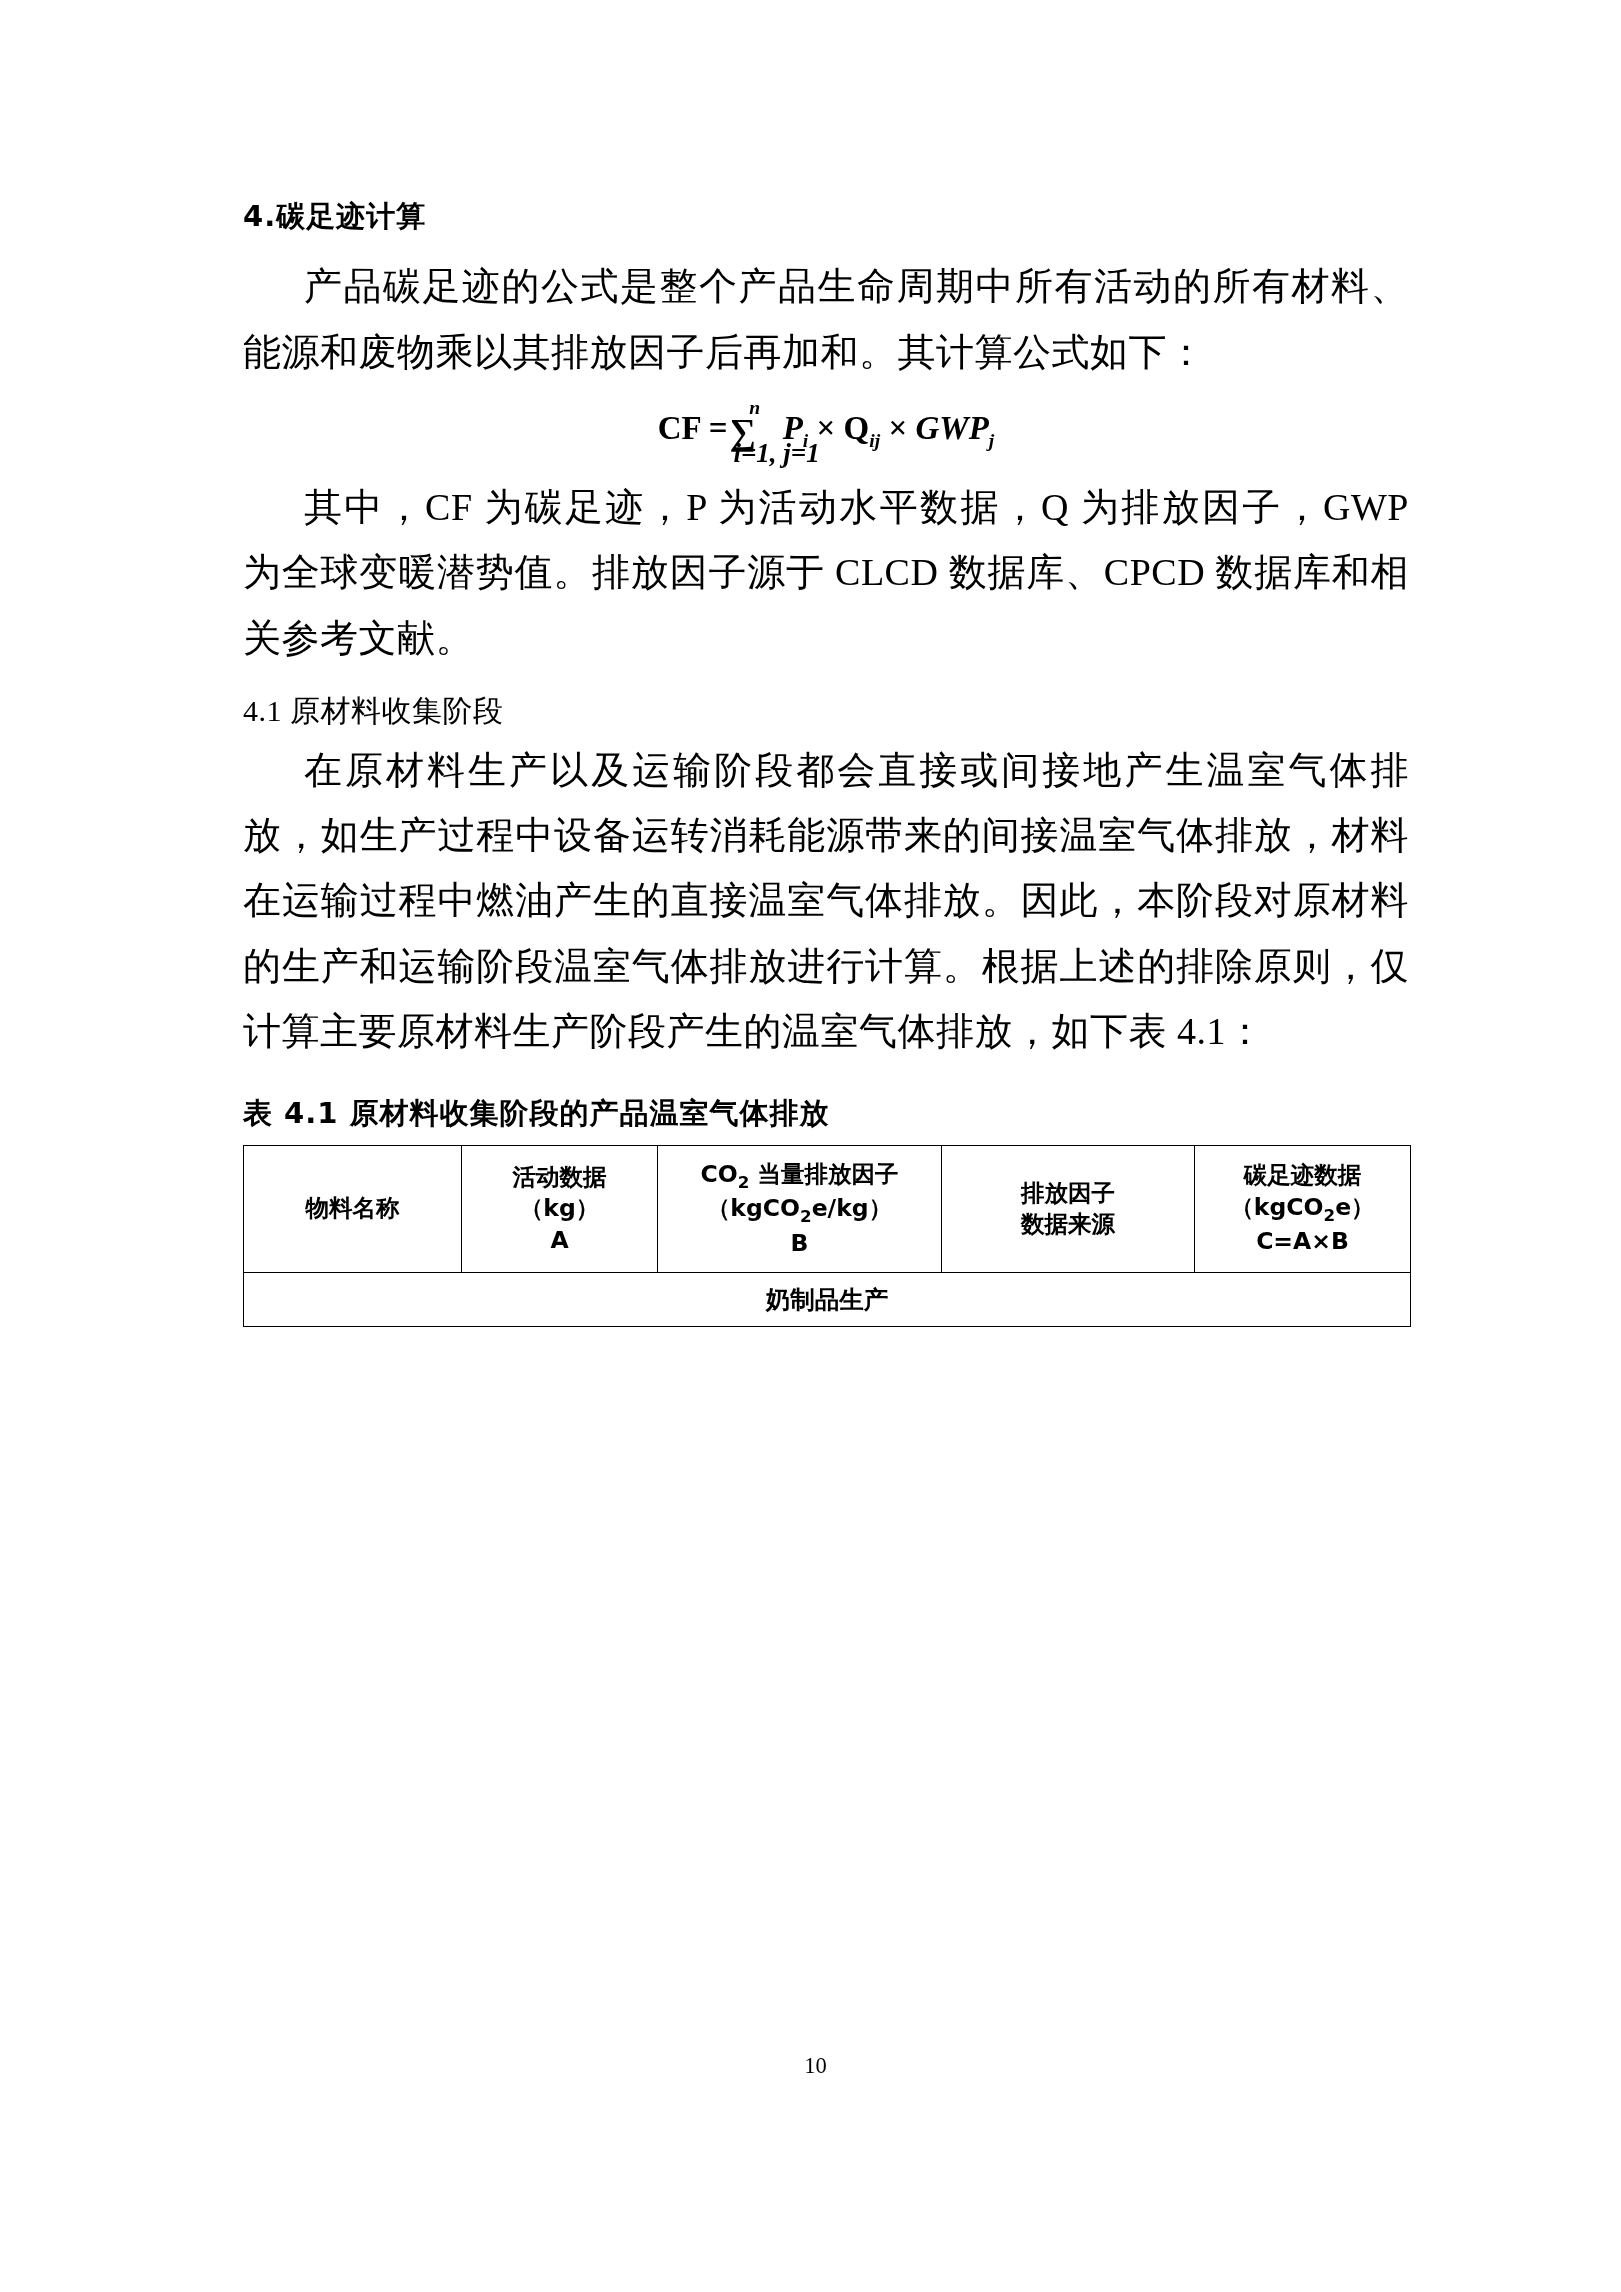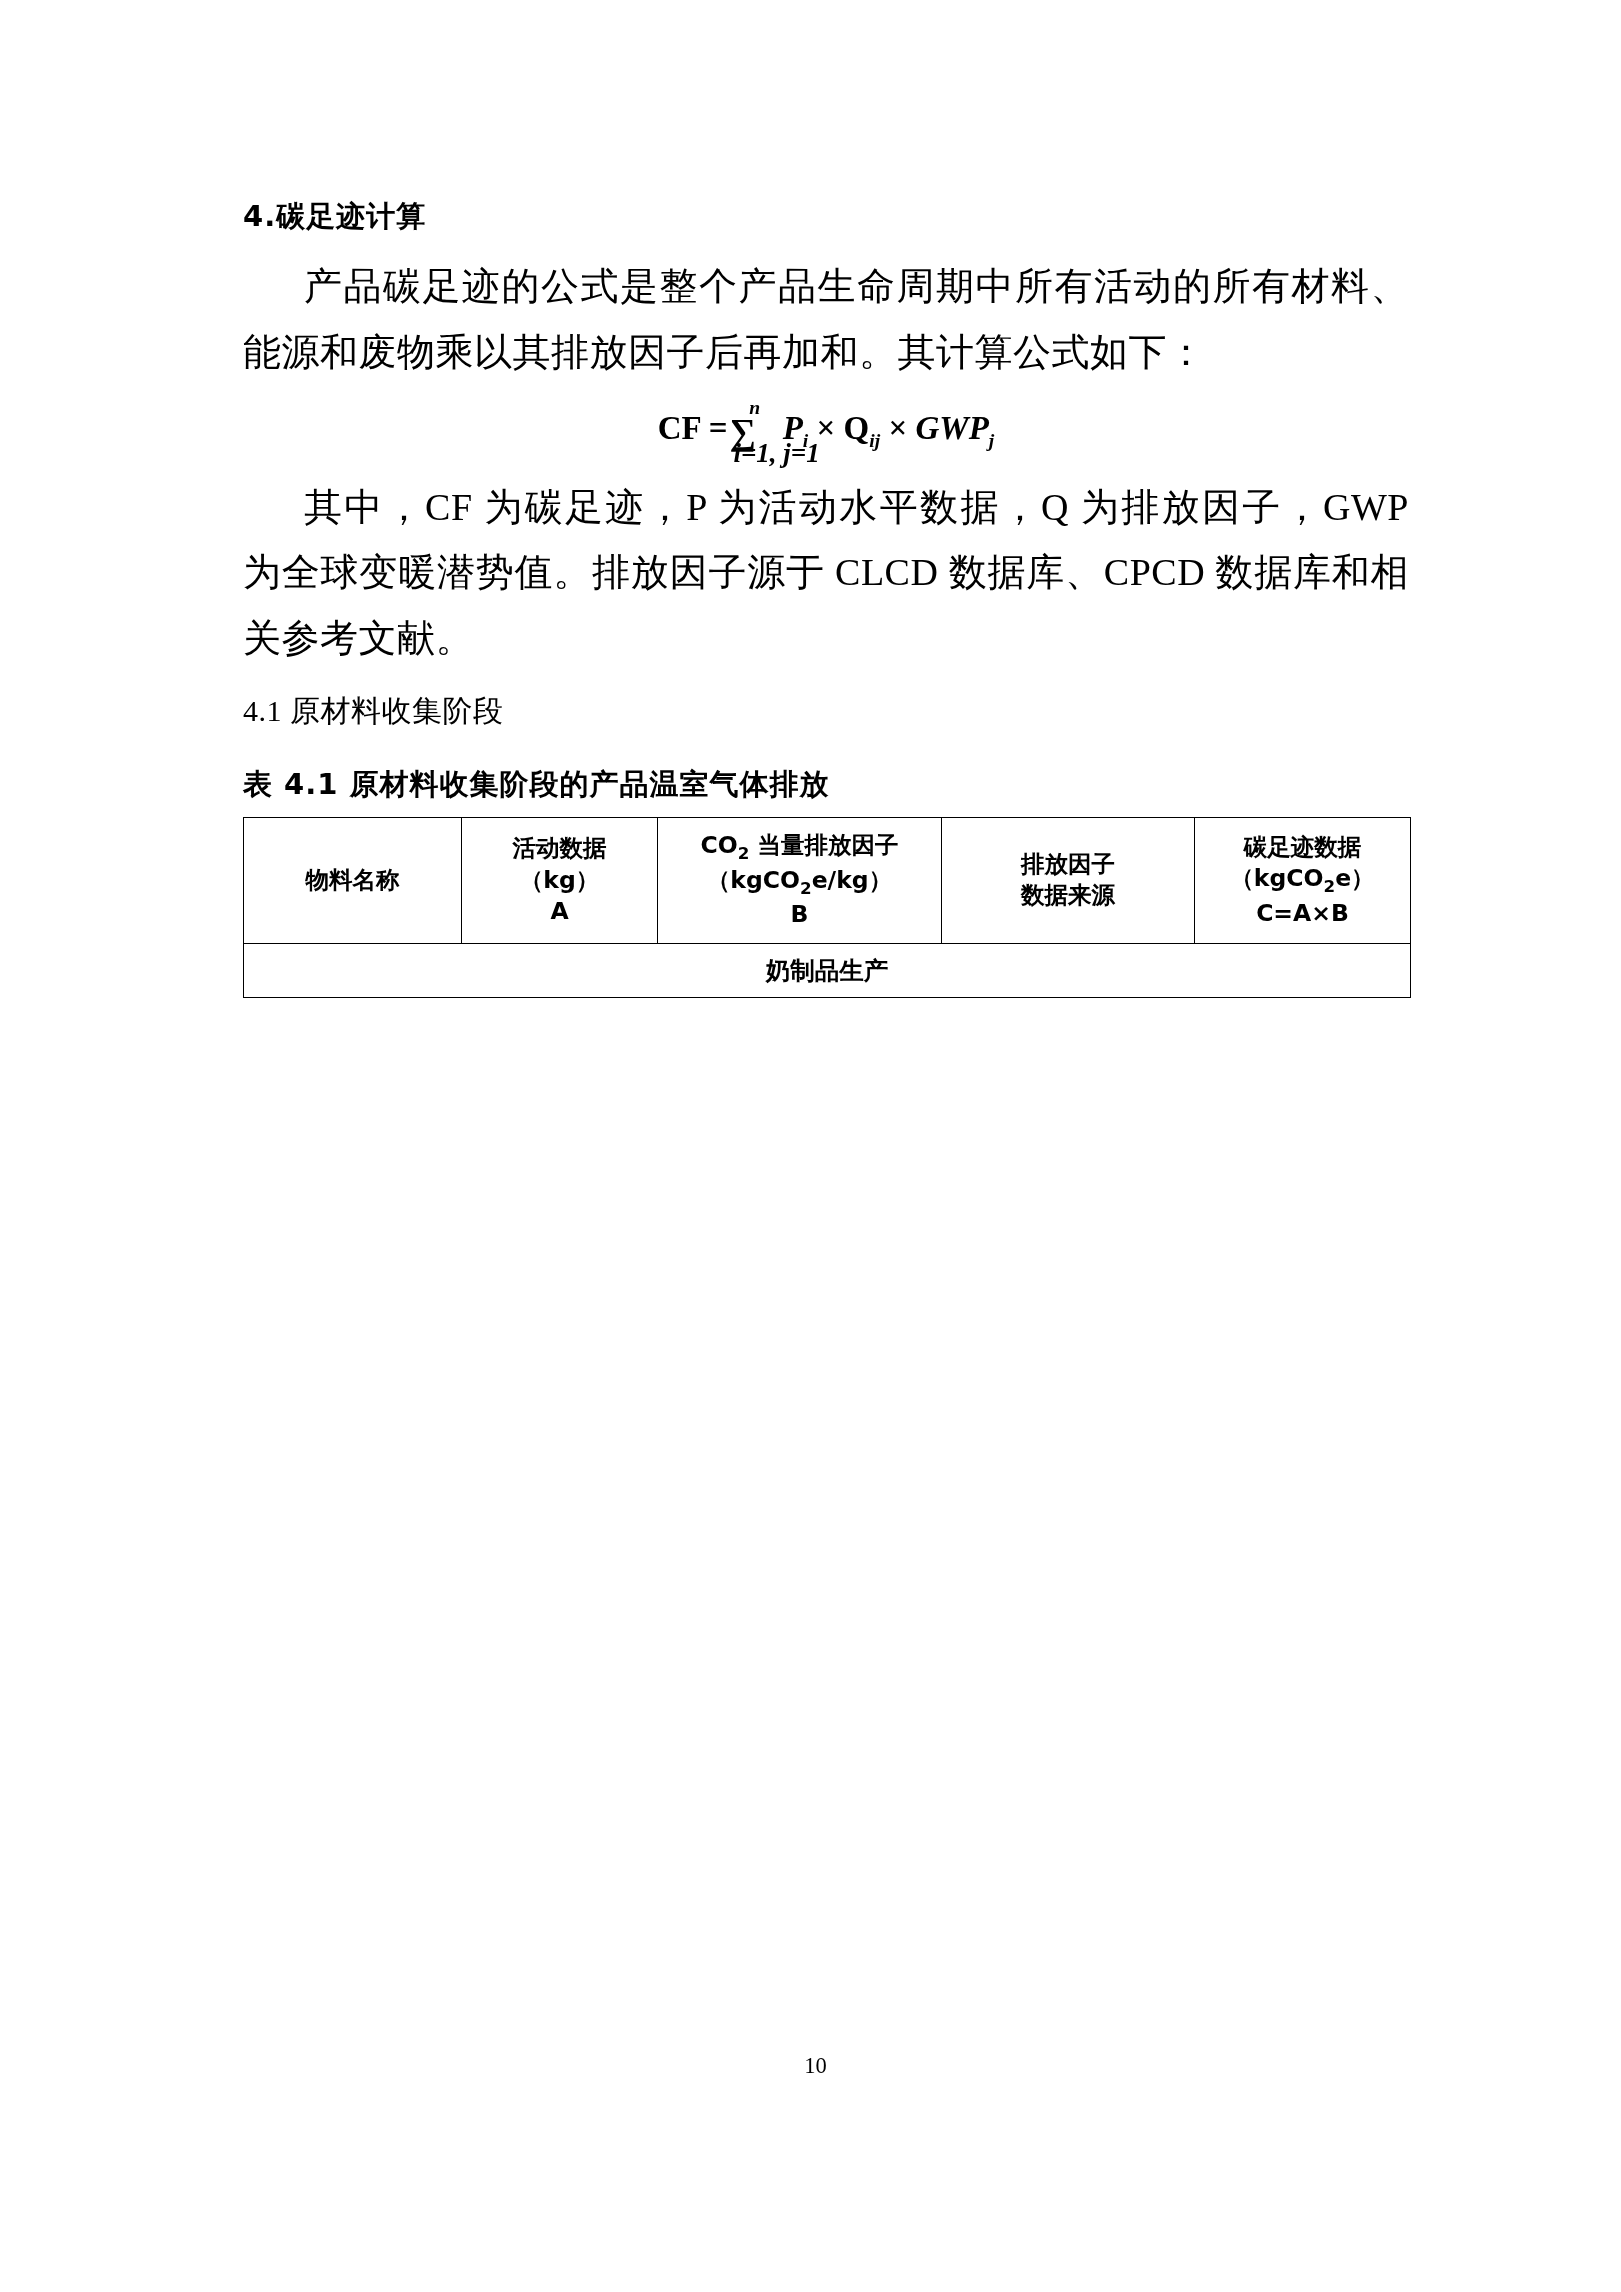--- a/index.html
+++ b/index.html
@@ -158,20 +158,21 @@
     <p class="para">产品碳足迹的公式是整个产品生命周期中所有活动的所有材料、能源和废物乘以其排放因子后再加和。其计算公式如下：</p>
 
     <div class="formula">
       <span>CF =</span><span class="sumwrap"><span class="sum-sign">∑</span><span class="sup-lim">n</span><span class="sub-lim">i=1, j=1</span></span><span>&nbsp;&nbsp;&nbsp;<span class="ital"><b>P</b></span><span class="sub-s">i</span> × <b>Q</b><span class="sub-s">ij</span> × <span class="ital"><b>GWP</b></span><span class="sub-s">j</span></span>
     </div>
 
     <p class="para">其中，CF 为碳足迹，P 为活动水平数据，Q 为排放因子，GWP 为全球变暖潜势值。排放因子源于 CLCD 数据库、CPCD 数据库和相关参考文献。</p>
 
     <p class="h-sub">4.1  原材料收集阶段</p>
 
+    <p class="para">在原材料生产以及运输阶段都会直接或间接地产生温室气体排放，如生产过程中设备运转消耗能源带来的间接温室气体排放，材料在运输过程中燃油产生的直接温室气体排放。因此，本阶段对原材料的生产和运输阶段温室气体排放进行计算。根据上述的排除原则，仅计算主要原材料生产阶段产生的温室气体排放，如下表 4.1：</p>
 
     <div class="table-title">表 4.1  原材料收集阶段的产品温室气体排放</div>
 
     <table class="data">
       <colgroup>
         <col style="width:218px">
         <col style="width:196px">
         <col style="width:284px">
         <col style="width:253px">
         <col style="width:216px">

